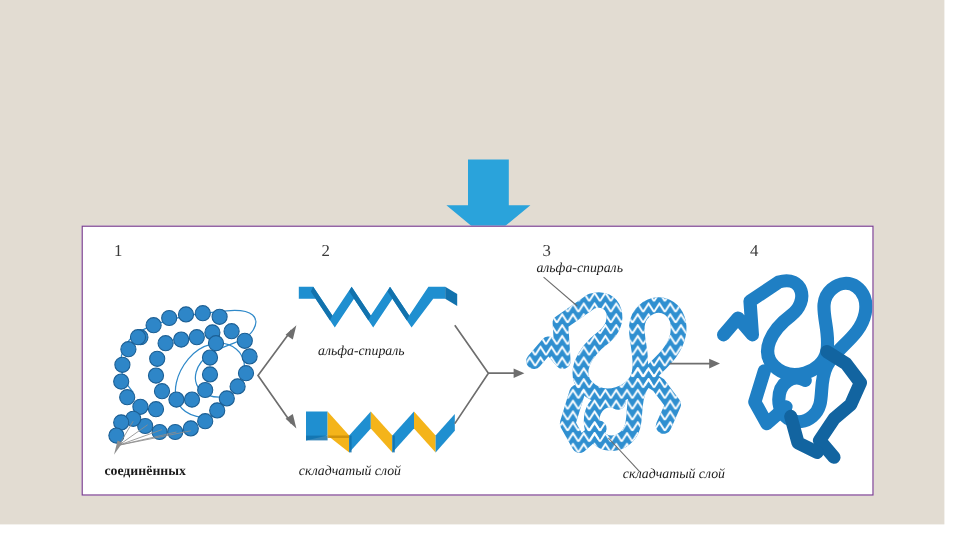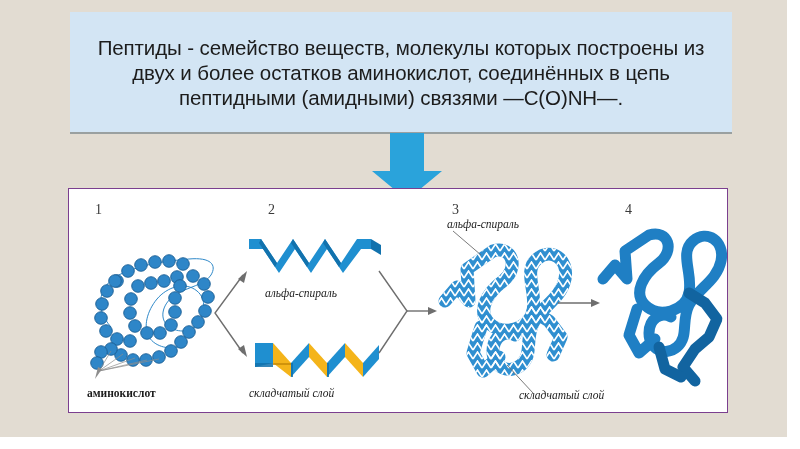--- a/index.html
+++ b/index.html
@@ -101,23 +101,20 @@
   svg { display: block; overflow: visible; }
   .abs { position: absolute; }
 </style>
 </head>
 <body>
 
 <div id="slide">
 
   <div id="canvas"></div>
 
-  <div id="title-box">
-    <div id="title-text">Пептиды -  семейство веществ, молекулы которых построены из двух и более остатков аминокислот, соединённых в цепь пептидными (амидными) связями —C(O)NH—.</div>
-  </div>
 
   <div id="down-arrow">
     <svg width="72" height="68" viewBox="0 0 72 68">
       <polygon points="19,0 53,0 53,38 71,38 36,67 1,38 19,38" fill="#2aa3db"></polygon>
     </svg>
   </div>
 
   <div id="diagram-panel">
 
     <div class="panel-num" style="left:26px;  top:13px;">1</div>
@@ -189,21 +186,21 @@
           <path d="M28,150 L40,130"></path>
           <path d="M28,150 L52,133"></path>
           <path d="M28,150 L64,137"></path>
           <path d="M28,150 L76,139"></path>
           <path d="M28,150 L88,138"></path>
           <polygon points="24,158 31,148 27,146" fill="#8d8d8d" stroke="none"></polygon>
         </g>
       </svg>
     </div>
 
-    <div class="cap" style="left:18px; top:198px;">аминокислот</div>
+    <div class="cap" style="left:18px; top:198px;">соединённых</div>
 
     <div class="abs" style="left:136px; top:80px;">
       <svg width="60" height="90" viewBox="0 0 60 90">
         <path d="M38,6 L10,44 L38,84" fill="none" stroke="#6e6e6e" stroke-width="1.4"></path>
         <polygon points="42,2 33,10 39,14" fill="#6e6e6e"></polygon>
         <polygon points="42,88 33,80 39,76" fill="#6e6e6e"></polygon>
       </svg>
     </div>
 
     <div class="abs" style="left:178px; top:44px;">

